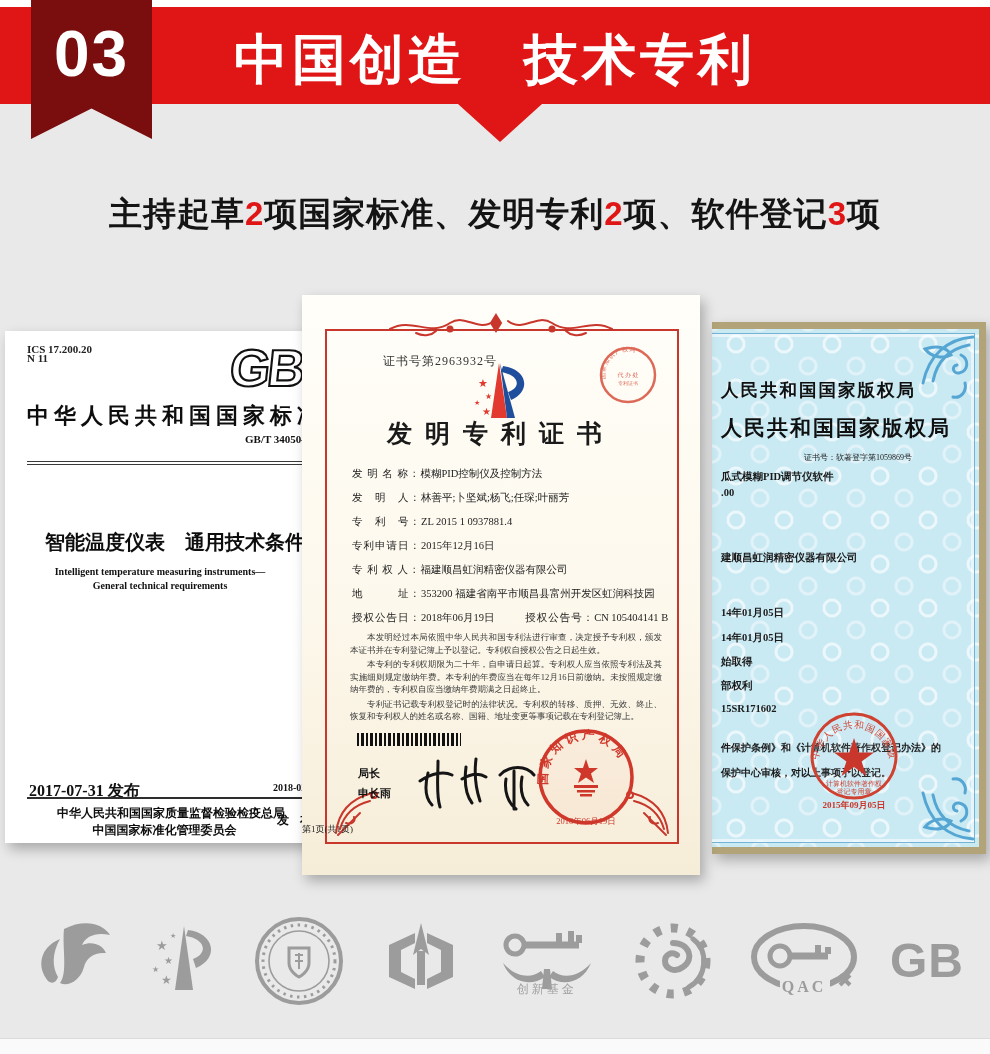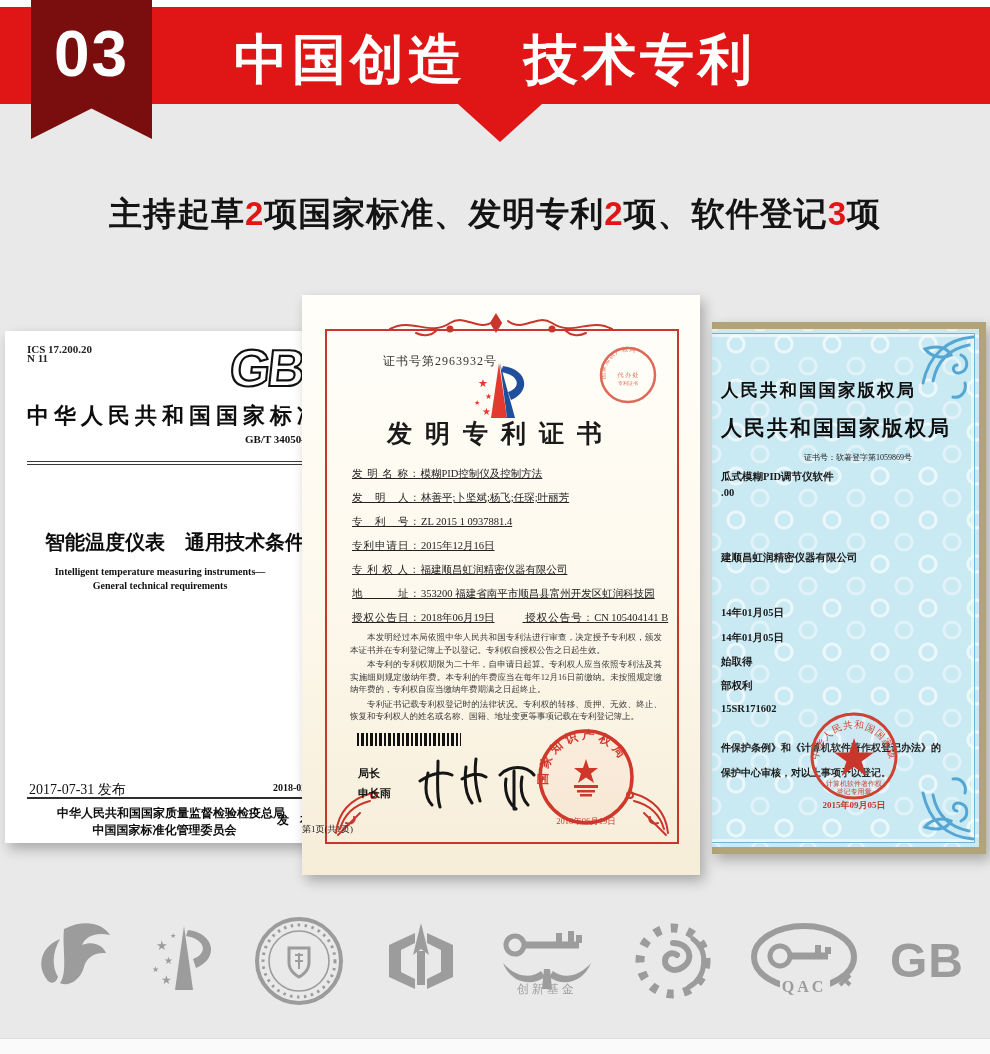--- a/index.html
+++ b/index.html
@@ -27,33 +27,33 @@
 
   
   #gbcert{left:5px;top:331px;width:372px;height:512px;background:#ffffff;z-index:1;}
   #gbcert .ics{position:absolute;left:22px;top:14px;font-size:11px;line-height:9px;color:#222;font-weight:700;}
   #gbcert .gb-logo{position:absolute;left:226px;top:10px;}
   #gbcert .t1{position:absolute;left:22px;top:70px;width:345px;font-size:22px;font-weight:700;letter-spacing:5px;color:#0d0d0d;white-space:nowrap;}
   #gbcert .stdno{position:absolute;left:240px;top:102px;font-size:11px;font-weight:700;color:#111;white-space:nowrap;}
   #gbcert .rule1{position:absolute;left:22px;top:130px;width:345px;height:2px;border-top:1px solid #3a3a3a;border-bottom:1px solid #3a3a3a;}
   #gbcert .t2{position:absolute;left:10px;top:198px;width:290px;text-align:right;font-size:20px;font-weight:700;color:#0d0d0d;white-space:nowrap;}
   #gbcert .en{position:absolute;left:10px;top:234px;width:290px;text-align:center;font-size:10px;font-weight:700;color:#111;line-height:14px;}
-  #gbcert .d1{position:absolute;left:24px;top:450px;font-size:14px;font-weight:400;color:#111;white-space:nowrap;}
+  #gbcert .d1{position:absolute;left:24px;top:450px;font-size:16px;font-weight:700;color:#111;white-space:nowrap;}
   #gbcert .d2{position:absolute;left:268px;top:450px;font-size:10px;font-weight:700;color:#111;white-space:nowrap;}
   #gbcert .rule2{position:absolute;left:22px;top:466px;width:345px;border-top:2px solid #2e2e2e;}
   #gbcert .issuers{position:absolute;left:52px;top:474px;width:215px;text-align:center;font-size:12px;font-weight:700;color:#0d0d0d;line-height:17px;white-space:nowrap;}
   #gbcert .pub{position:absolute;left:272px;top:481px;font-size:12px;font-weight:700;letter-spacing:4px;color:#0d0d0d;white-space:nowrap;}
 
   
   #patcert{left:302px;top:295px;width:398px;height:580px;z-index:3;background:linear-gradient(180deg,#fffef9 0%,#fdf8ec 55%,#f6edd8 100%);}
   #patcert .frame{position:absolute;left:23px;right:21px;top:34px;bottom:31px;border:2px solid #c8362c;}
   #patcert .certno{position:absolute;left:45px;top:58px;font-size:12px;letter-spacing:1px;color:#333;margin-left:36px;}
   #patcert .ptitle{position:absolute;left:0;right:0;top:122px;text-align:center;font-size:25px;font-weight:700;letter-spacing:13px;color:#1a1a1a;white-space:nowrap;}
   #patcert .fields{position:absolute;left:50px;top:172px;width:316px;font-size:10.5px;color:#222;}
-  #patcert .fields .row{height:24px;white-space:nowrap;text-decoration:underline;}
+  #patcert .fields .row{height:24px;white-space:nowrap;}
   #patcert .fields .lab{letter-spacing:1px;}
   #patcert .grant .gap{display:inline-block;width:28px;}
   #patcert .paras{position:absolute;left:48px;top:336px;width:312px;font-size:8.5px;line-height:12.5px;color:#3a3a3a;text-align:justify;}
   #patcert .paras p{margin:0 0 2px 0;text-indent:2em;}
   #patcert .barcode{position:absolute;left:55px;top:438px;width:104px;height:13px;
     background:repeating-linear-gradient(90deg,#111 0 2px,transparent 2px 4px,#111 4px 7px,transparent 7px 9px);}
   #patcert .boss{position:absolute;left:56px;top:468px;font-size:11px;font-weight:700;color:#111;line-height:20px;}
   #patcert .pgfoot{position:absolute;left:0;right:0;top:528px;text-align:left;font-size:9px;color:#222;}
   #patcert .sig{position:absolute;left:112px;top:450px;}
   #patcert .bigseal{position:absolute;left:232px;top:430px;}

